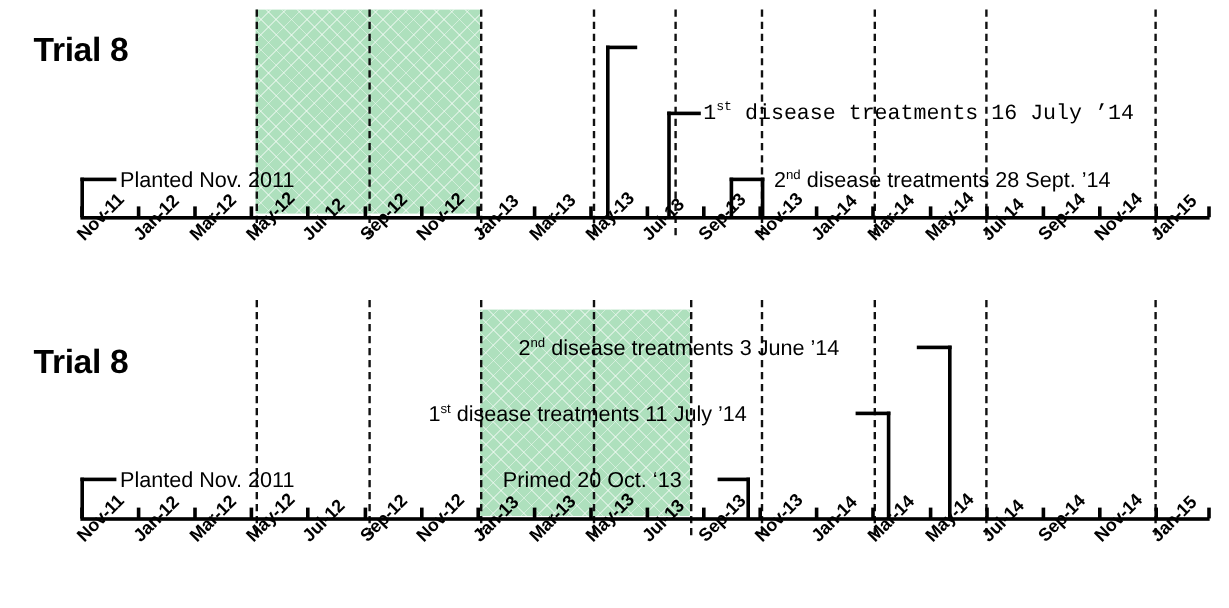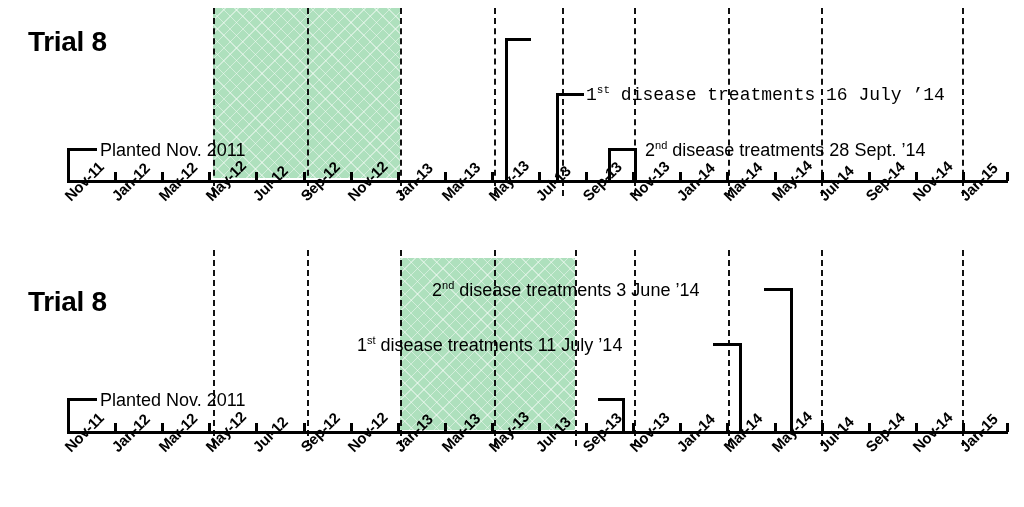--- a/index.html
+++ b/index.html
@@ -180,20 +180,21 @@
     <div class="guide" style="left:962px;top:0px;height:196px;"></div>
 
     <div class="trial-title" style="left:28px;top:38px;">Trial 8</div>
 
     <div class="lead-v" style="left:67px;top:148px;height:34px;"></div>
     <div class="lead-h" style="left:67px;top:148px;width:30px;"></div>
     <div class="callout-text" style="left:100px;top:141px;">Planted Nov. 2011</div>
 
     <div class="lead-v" style="left:622px;top:148px;height:34px;"></div>
     <div class="lead-h" style="left:598px;top:148px;width:27px;"></div>
+    <div class="callout-text" style="left:419px;top:141px;">Primed 20 Oct. ‘13</div>
 
     <div class="lead-v" style="left:739px;top:93px;height:89px;"></div>
     <div class="lead-h" style="left:713px;top:93px;width:29px;"></div>
     <div class="callout-text" style="left:357px;top:86px;">
       <span>1</span><sup>st</sup>
       <span>disease treatments 11 July ’14</span>
     </div>
 
     <div class="lead-v" style="left:790px;top:38px;height:144px;"></div>
     <div class="lead-h" style="left:764px;top:38px;width:29px;"></div>

